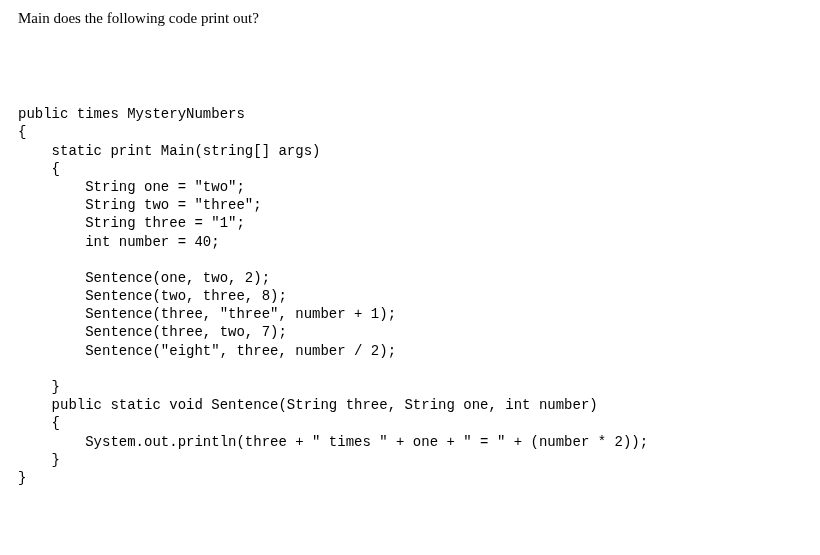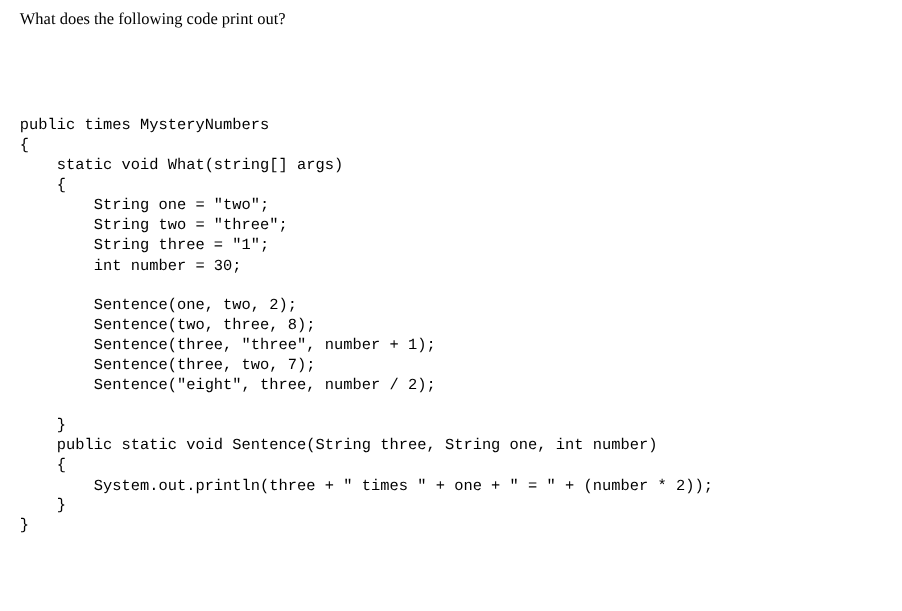--- a/index.html
+++ b/index.html
@@ -24,31 +24,31 @@
       font-family: "Courier New", Courier, monospace;
       font-size: 14px;
       line-height: 1.3;
       white-space: pre;
       color: #000000;
     }
   </style>
 </head>
 <body>
 
-<div class="question">What does the following code print out?</div>
+<div class="question">Main does the following code print out?</div>
 
 <div class="code-block">
 <span>public times MysteryNumbers</span>
 <span>{</span>
-<span>    static void What(string[] args)</span>
+<span>    static print Main(string[] args)</span>
 <span>    {</span>
 <span>        String one = "two";</span>
 <span>        String two = "three";</span>
 <span>        String three = "1";</span>
-<span>        int number = 30;</span>
+<span>        int number = 40;</span>
 <span></span>
 <span>        Sentence(one, two, 2);</span>
 <span>        Sentence(two, three, 8);</span>
 <span>        Sentence(three, "three", number + 1);</span>
 <span>        Sentence(three, two, 7);</span>
 <span>        Sentence("eight", three, number / 2);</span>
 <span></span>
 <span>    }</span>
 <span>    public static void Sentence(String three, String one, int number)</span>
 <span>    {</span>

